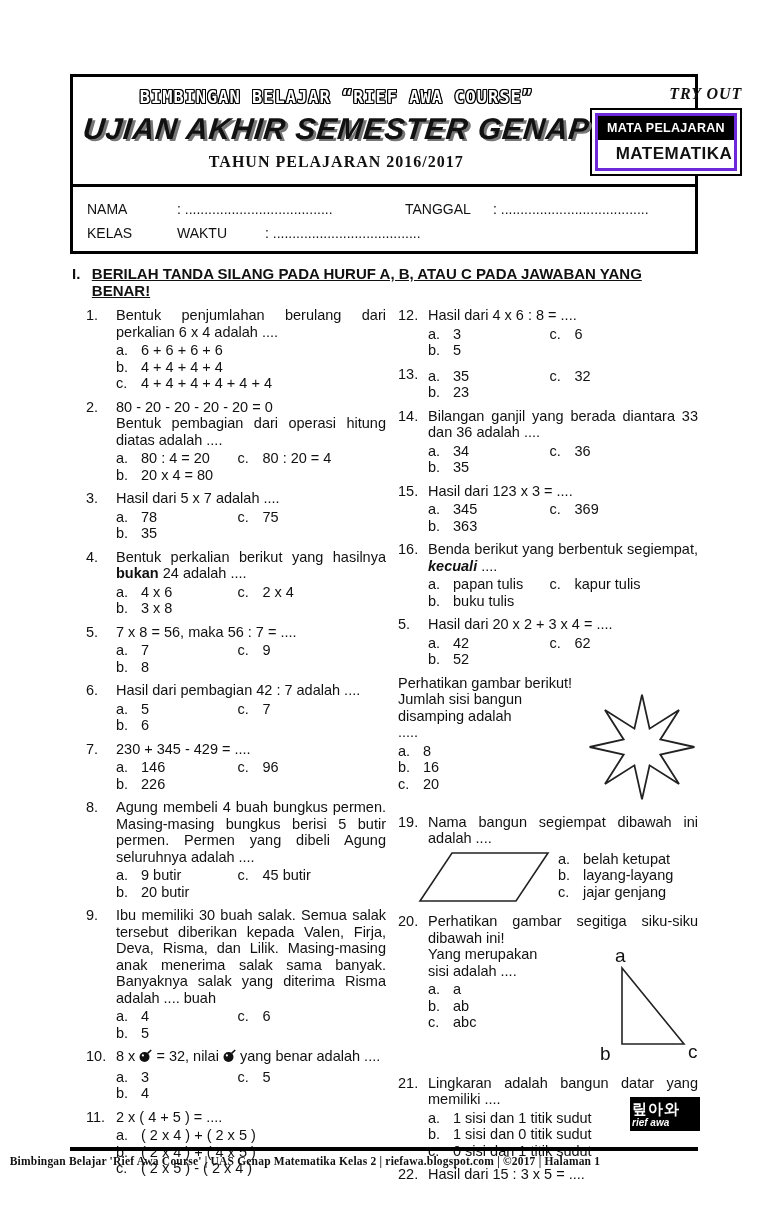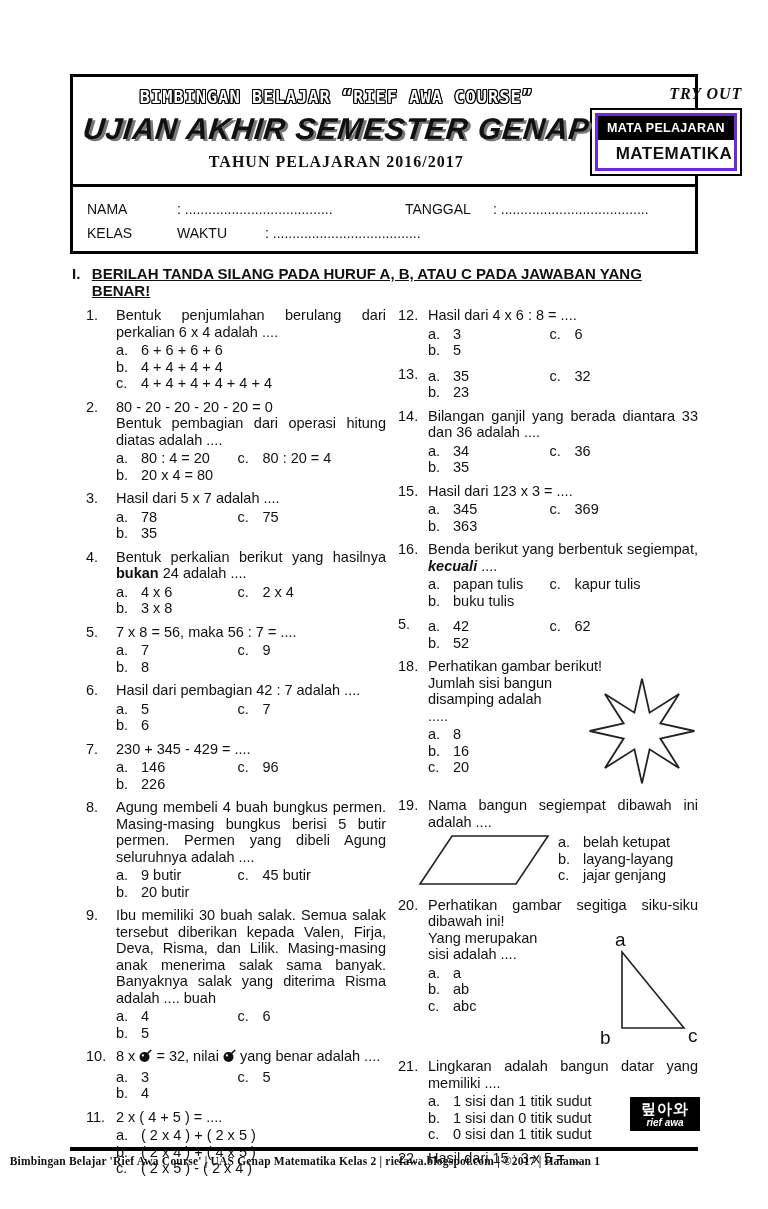--- a/index.html
+++ b/index.html
@@ -59,21 +59,21 @@
   .figrow{display:flex;align-items:flex-start;}
   .figleft{flex:1;min-width:0;}
   .fig{flex:none;}
   .fig-par{margin:4px 2px 0 -10px;}
   .figopts{flex:1;margin-left:6px;margin-top:2px;}
   svg text{font-family:"Liberation Sans",sans-serif;}
   .icon-bomb{display:inline-block;vertical-align:-2px;}
 
   
   .logo{position:absolute;right:68px;top:1097px;background:#000;color:#fff;width:66px;
-    text-align:center;padding:4px 2px 3px;}
+    text-align:left;padding:4px 2px 3px;}
   .logo-kr{font-size:15px;font-weight:bold;line-height:16px;letter-spacing:1px;}
   .logo-latin{font-style:italic;font-weight:bold;font-size:10px;line-height:11px;}
   .footer-bar{position:absolute;left:70px;top:1147px;width:628px;height:4px;background:#000;}
   .footer-text{position:absolute;left:0;top:1155px;width:610px;text-align:center;
     font-family:"Liberation Serif",serif;font-weight:bold;font-size:11.5px;letter-spacing:0.2px;}
 </style>
 </head>
 <body>
 
 <div class="page">
@@ -513,20 +513,21 @@
                     <span class="olab">b.</span>
                     <span class="oval">buku tulis</span>
                   </div>
                 </div>
               </div>
             </div>
           </div>
           <div class="q">
             <div class="qn">5.</div>
             <div class="qb">
+              <p class="qt"><span>Hasil dari 20 x 2 + 3 x 4 = ....</span></p>
               <div class="opts">
                 <div class="orow">
                   <div class="ocell c1">
                     <span class="olab">a.</span>
                     <span class="oval">42</span>
                   </div>
                   <div class="ocell c2">
                     <span class="olab">c.</span>
                     <span class="oval">62</span>
                   </div>
@@ -534,21 +535,20 @@
                 <div class="orow">
                   <div class="ocell c1">
                     <span class="olab">b.</span>
                     <span class="oval">52</span>
                   </div>
                 </div>
               </div>
             </div>
           </div>
           <div class="q">
-            <div class="qn">18.</div>
             <div class="qb">
               <p class="qt"><span>Perhatikan gambar berikut!</span></p>
               <div class="figrow">
                 <div class="figleft">
                   <p class="qt"><span>Jumlah sisi bangun</span></p>
                   <p class="qt"><span>disamping adalah</span></p>
                   <p class="qt"><span>.....</span></p>
                   <div class="opts">
                     <div class="orow">
                       <div class="ocell full">

